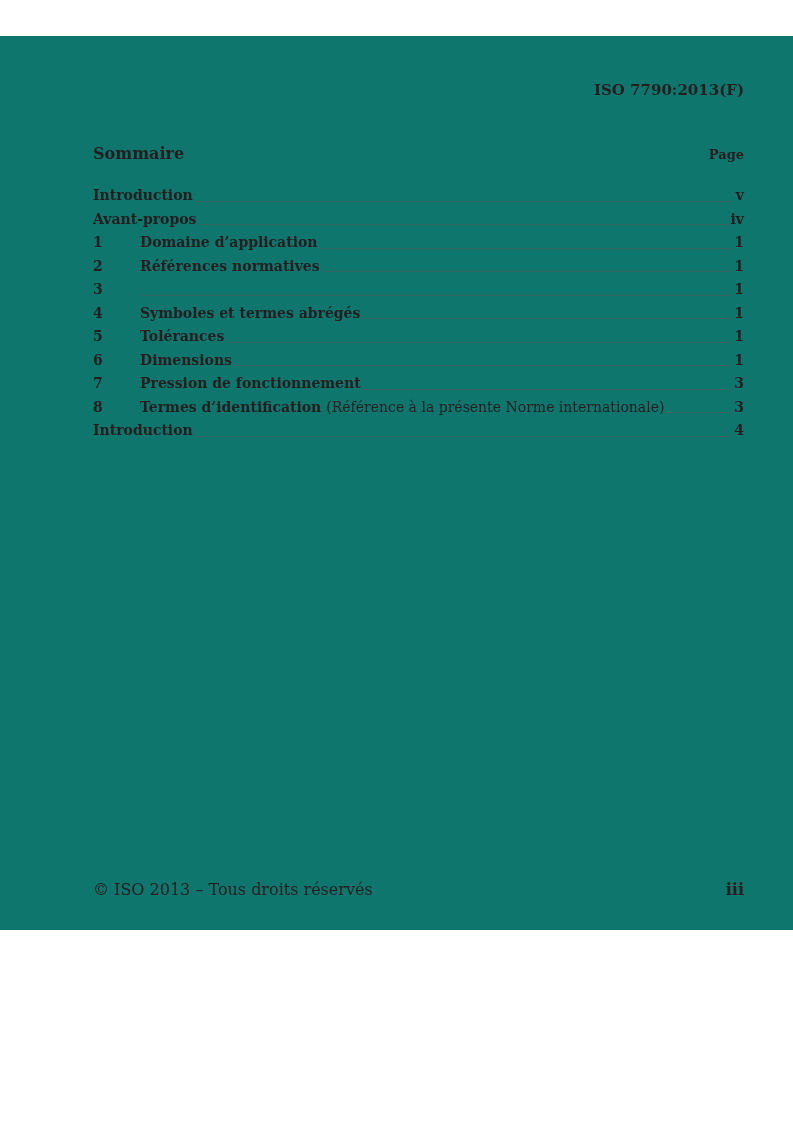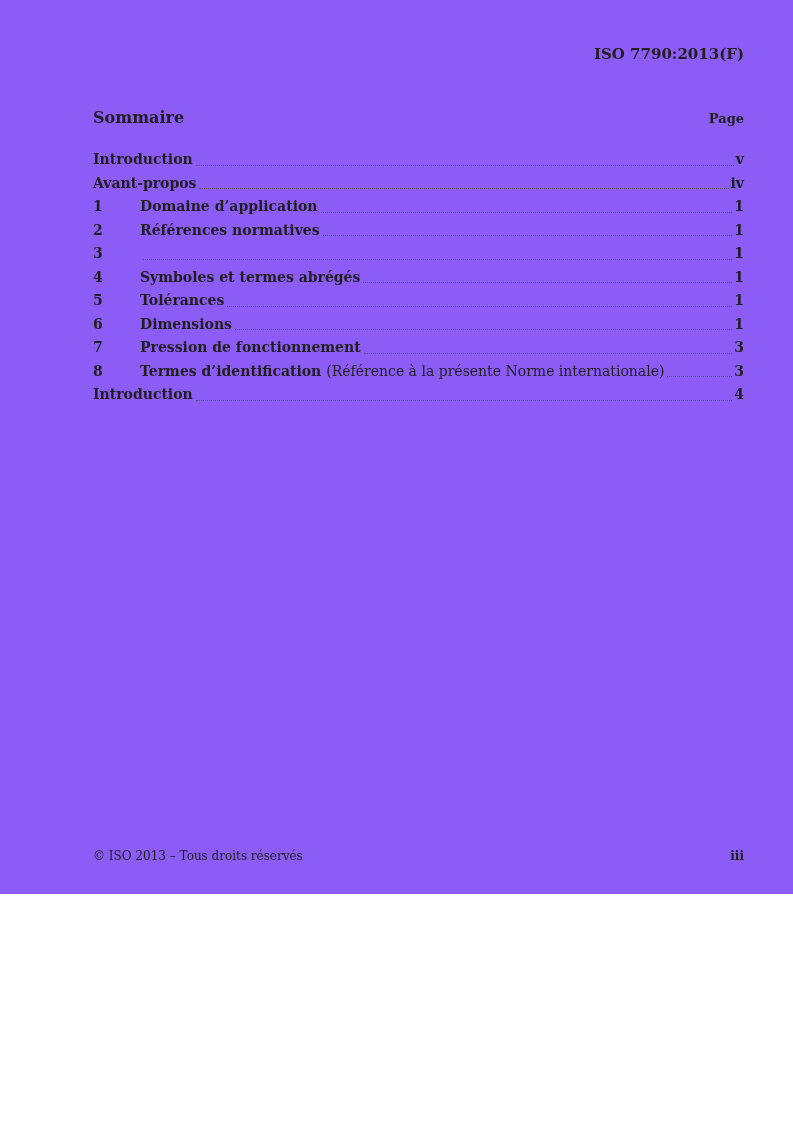--- a/index.html
+++ b/index.html
@@ -4,25 +4,26 @@
 <style>
   html, body {
     margin: 0;
     padding: 0;
     background: #ffffff;
   }
   .page {
     position: relative;
     width: 793px;
     height: 894px;
-    background: #8b5cf6;
+    background: #0f766e;
     color: #221e1f;
     font-family: "DejaVu Serif", "Liberation Serif", serif;
     overflow: hidden;
     box-sizing: border-box;
+    margin-top: 36px;
   }
   .content {
     padding: 45px 49px 0 93px;
   }
   .doc-ref {
     text-align: right;
     font-size: 15px;
     font-weight: bold;
     line-height: 18px;
   }
@@ -80,21 +81,21 @@
     font-weight: bold;
   }
   .footer {
     position: absolute;
     left: 93px;
     right: 49px;
     bottom: 31px;
     display: flex;
     justify-content: space-between;
     align-items: center;
-    font-size: 12px;
+    font-size: 16px;
   }
   .footer-copyright {
     font-weight: normal;
   }
   .footer-page {
     font-weight: bold;
   }
 </style>
 </head>
 <body>

